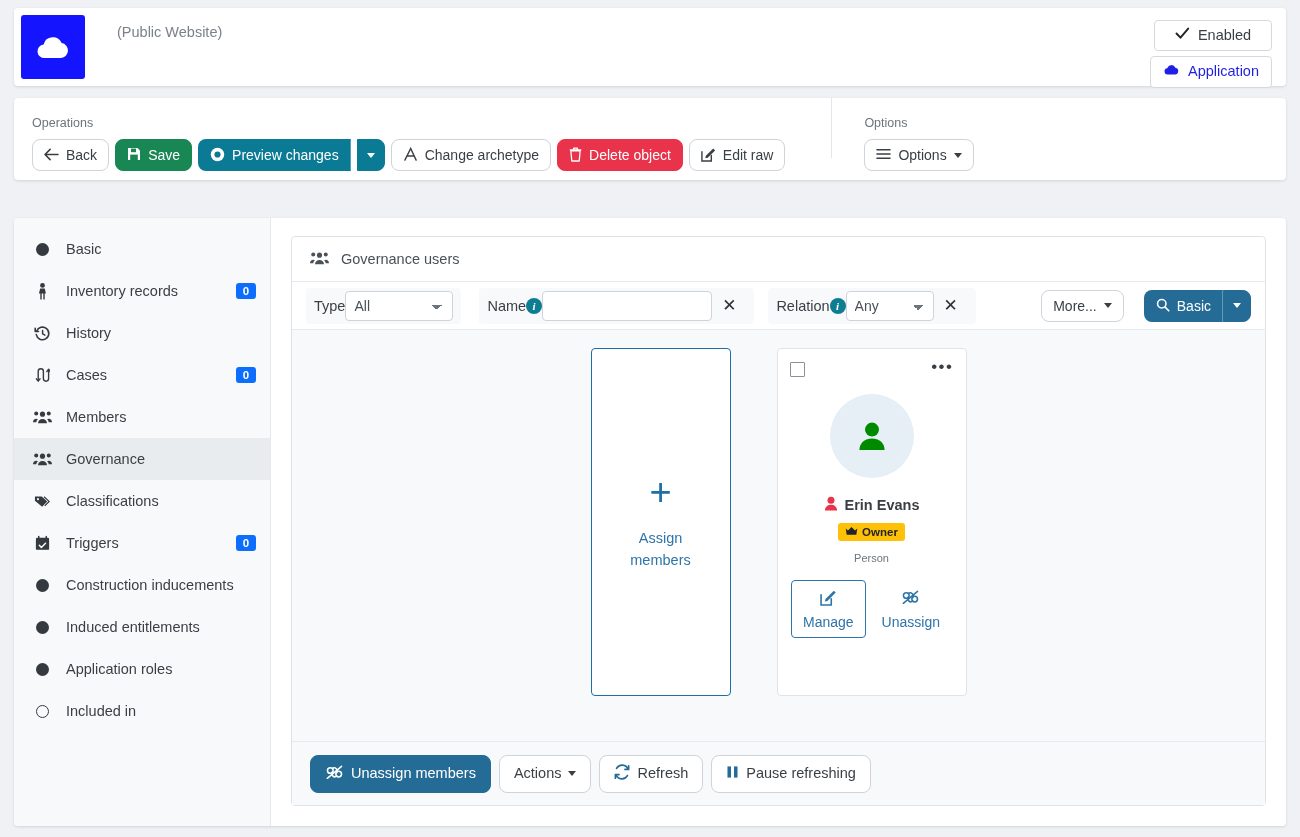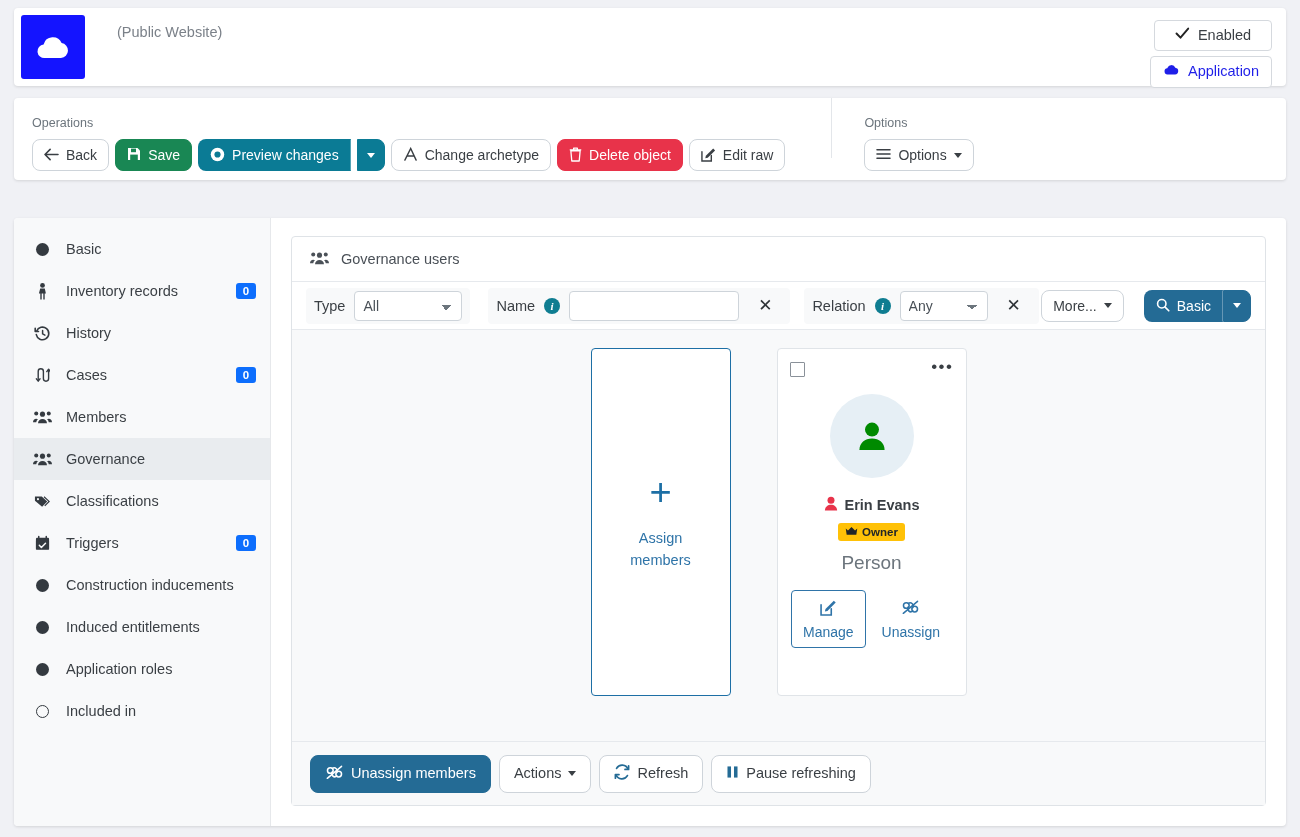--- a/index.html
+++ b/index.html
@@ -103,21 +103,21 @@
   .content { flex: 1 1 auto; padding: 18px 20px 0 20px; }
   .panel { border: 1px solid #dfe3e7; border-radius: 4px; height: 570px; display: flex; flex-direction: column; }
   .panel-head {
     height: 45px; display: flex; align-items: center; gap: 12px;
     padding: 0 18px; border-bottom: 1px solid #e6e9ed; font-size: 14.5px; color: #4a5057;
   }
   .filter-bar {
     height: 48px; display: flex; align-items: center; gap: 0;
     padding: 0 14px; background: #fff; border-bottom: 1px solid #e6e9ed;
   }
-  .filter-grp { display: flex; align-items: center; gap: 9px; background: #f8f9fa; border-radius: 4px; padding: 3px 8px; }
+  .filter-grp { display: flex; align-items: center; background: #f8f9fa; border-radius: 4px; padding: 3px 8px; }
   .filter-lbl { font-size: 14.5px; color: #3a3f44; }
   .info-i {
     width: 16px; height: 16px; border-radius: 50%; background: #0f7d91; color: #fff;
     font-size: 11px; font-weight: bold; font-style: italic;
     display: inline-flex; align-items: center; justify-content: center; font-family: "Liberation Serif", serif;
   }
   select.sel {
     height: 30px; border: 1px solid #ced4da; border-radius: 4px; background: #fff;
     font-family: inherit; font-size: 14px; color: #495057; padding: 0 4px 0 8px;
     -webkit-appearance: none; appearance: none;
@@ -150,21 +150,21 @@
   .mc-dots { color: #3a3f44; font-size: 17px; letter-spacing: 1.5px; line-height: .6; cursor: pointer; }
   .avatar-circle {
     width: 84px; height: 84px; border-radius: 50%; background: #e6eff5;
     display: flex; align-items: center; justify-content: center; margin-top: 17px;
   }
   .mc-name { margin-top: 18px; display: flex; align-items: center; gap: 7px; font-weight: bold; font-size: 14.5px; color: #3a3f44; }
   .owner-badge {
     margin-top: 9px; background: #ffc107; color: #212529; font-size: 11.5px; font-weight: bold;
     border-radius: 3px; padding: 3px 7px; display: inline-flex; align-items: center; gap: 4px;
   }
-  .mc-type { margin-top: 11px; font-size: 19px; color: #6c757d; }
+  .mc-type { margin-top: 11px; font-size: 11px; color: #6c757d; }
   .mc-actions { margin-top: 16px; display: flex; gap: 4px; align-items: stretch; }
   .mc-btn {
     display: flex; flex-direction: column; align-items: center; gap: 7px;
     color: #2f74a8; font-size: 14px; padding: 8px 11px; border: 1px solid transparent;
     border-radius: 4px; background: none; cursor: pointer; font-family: inherit; line-height: 1;
   }
   .mc-btn.bordered { border-color: #2f74a8; }
 
   .panel-foot {
     height: 64px; background: #f8f9fa; border-top: 1px solid #e6e9ed;

